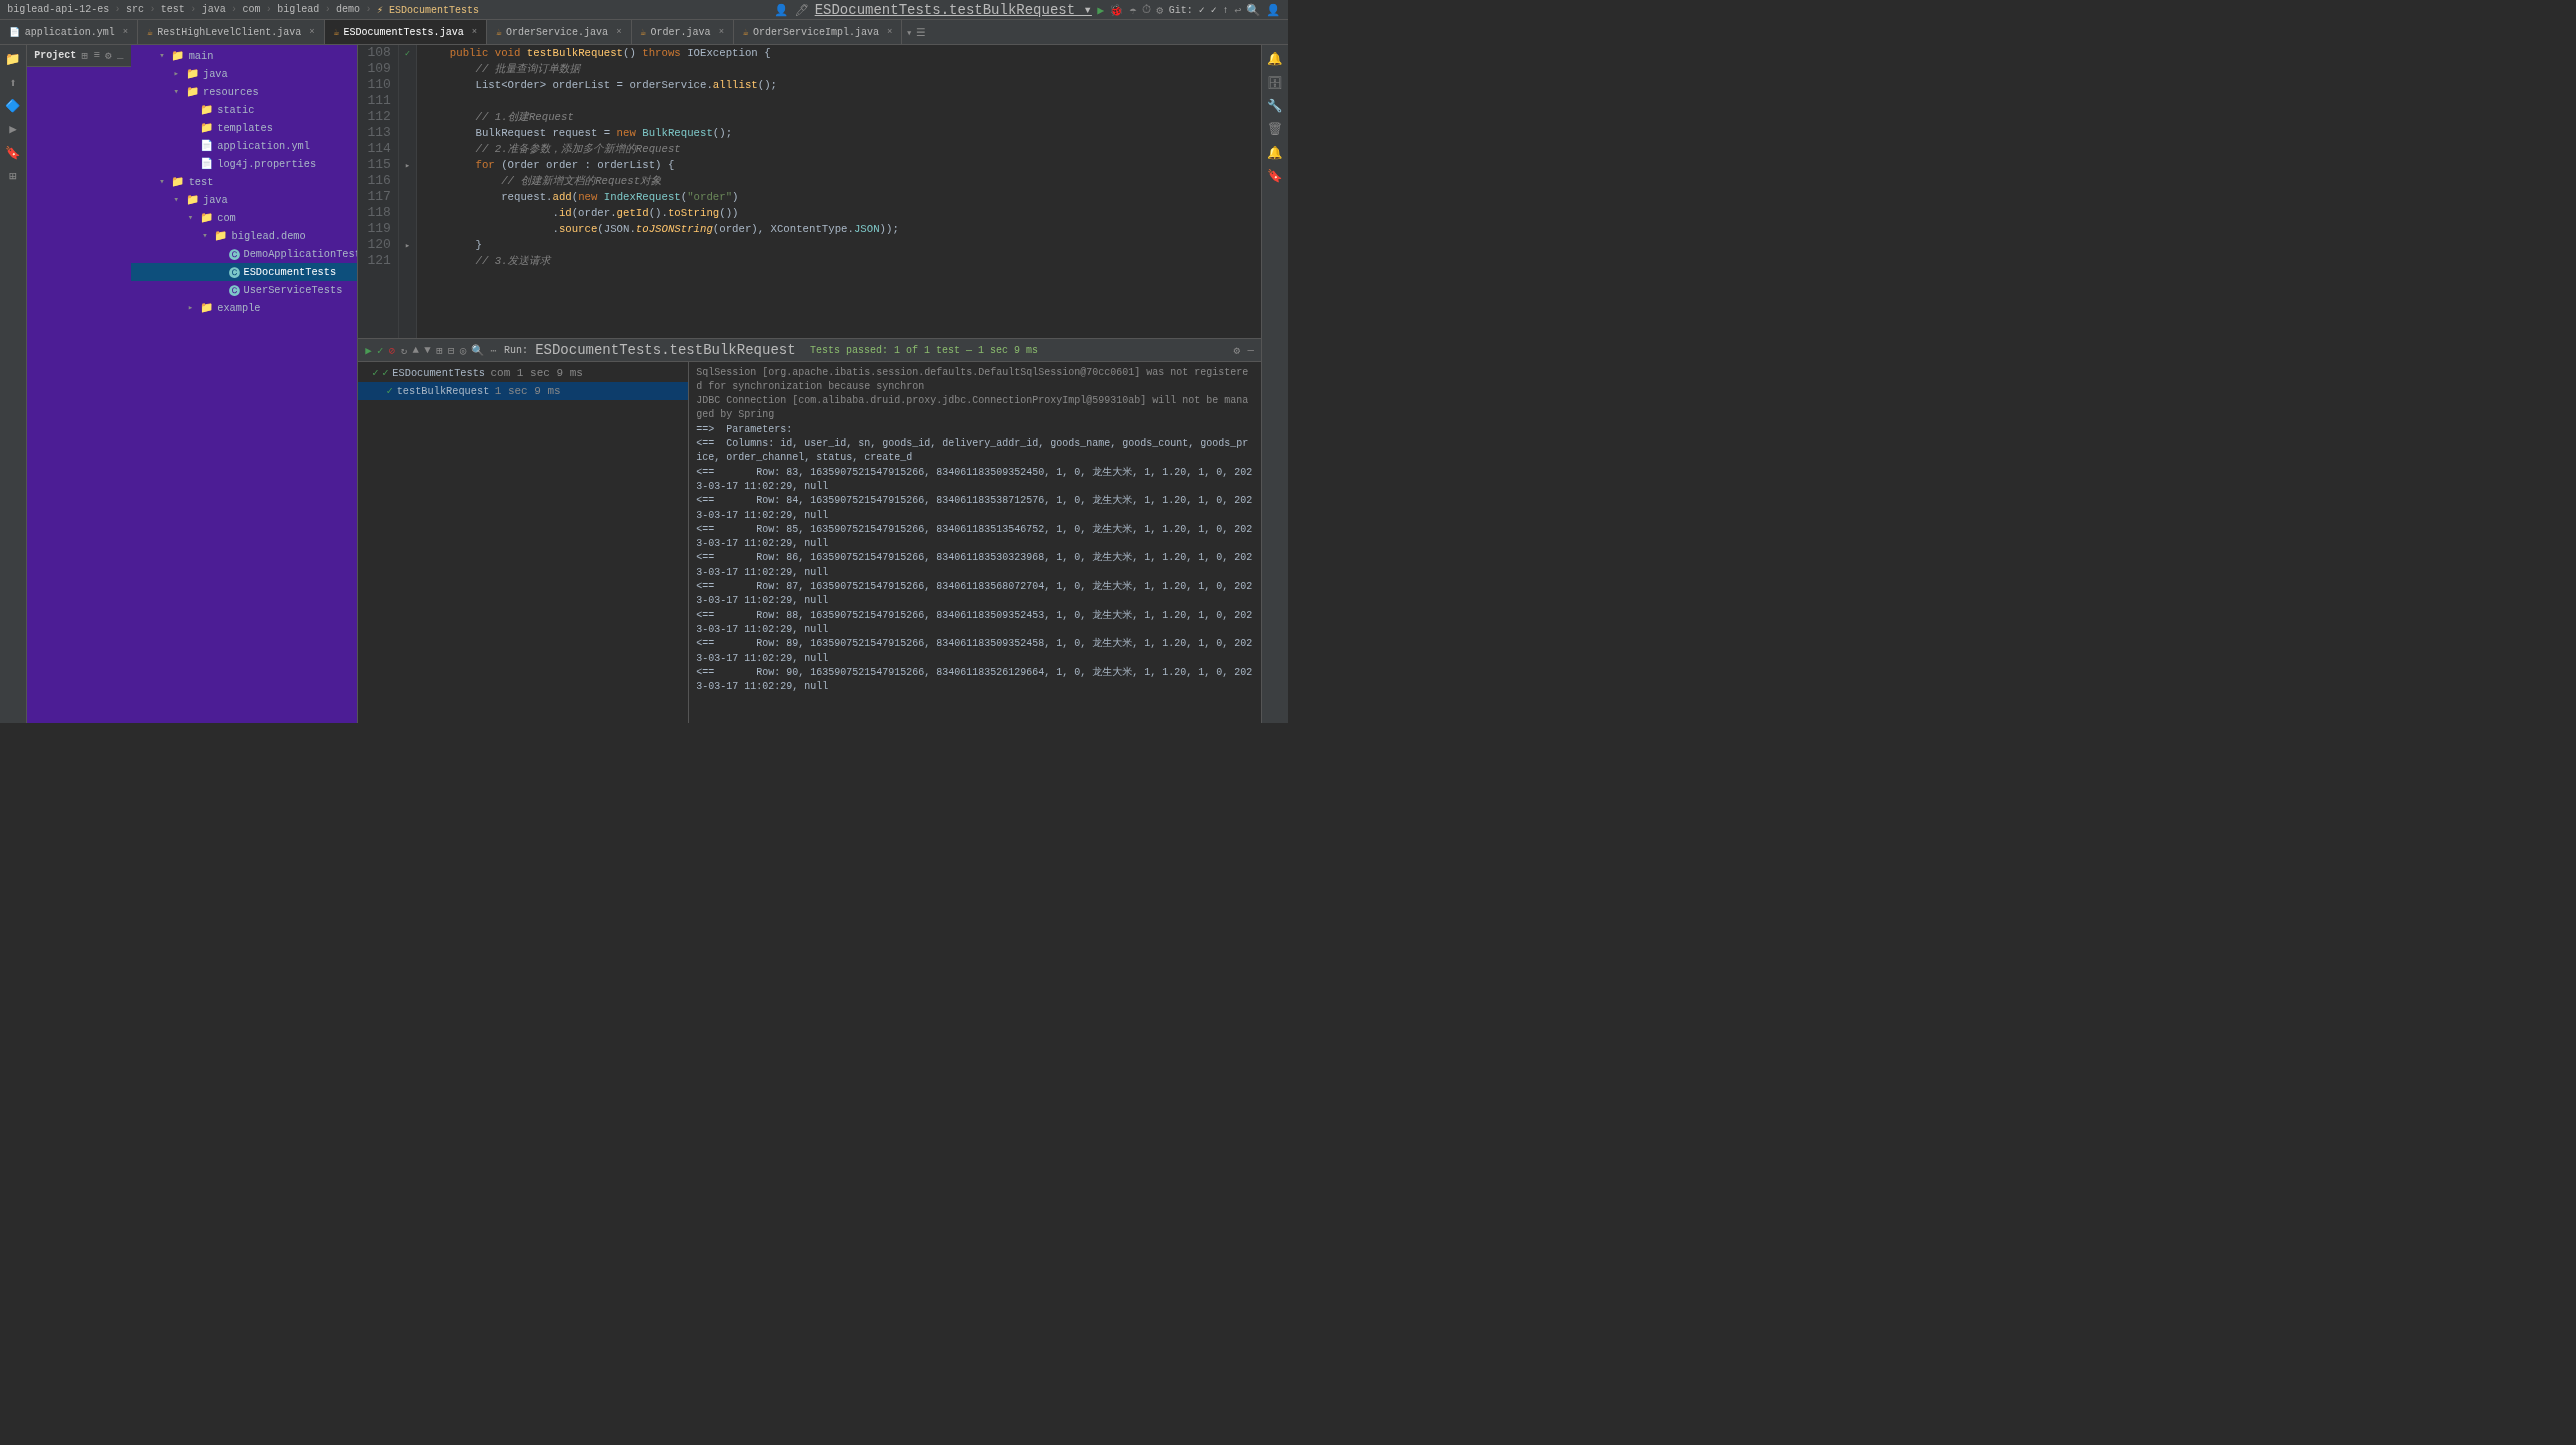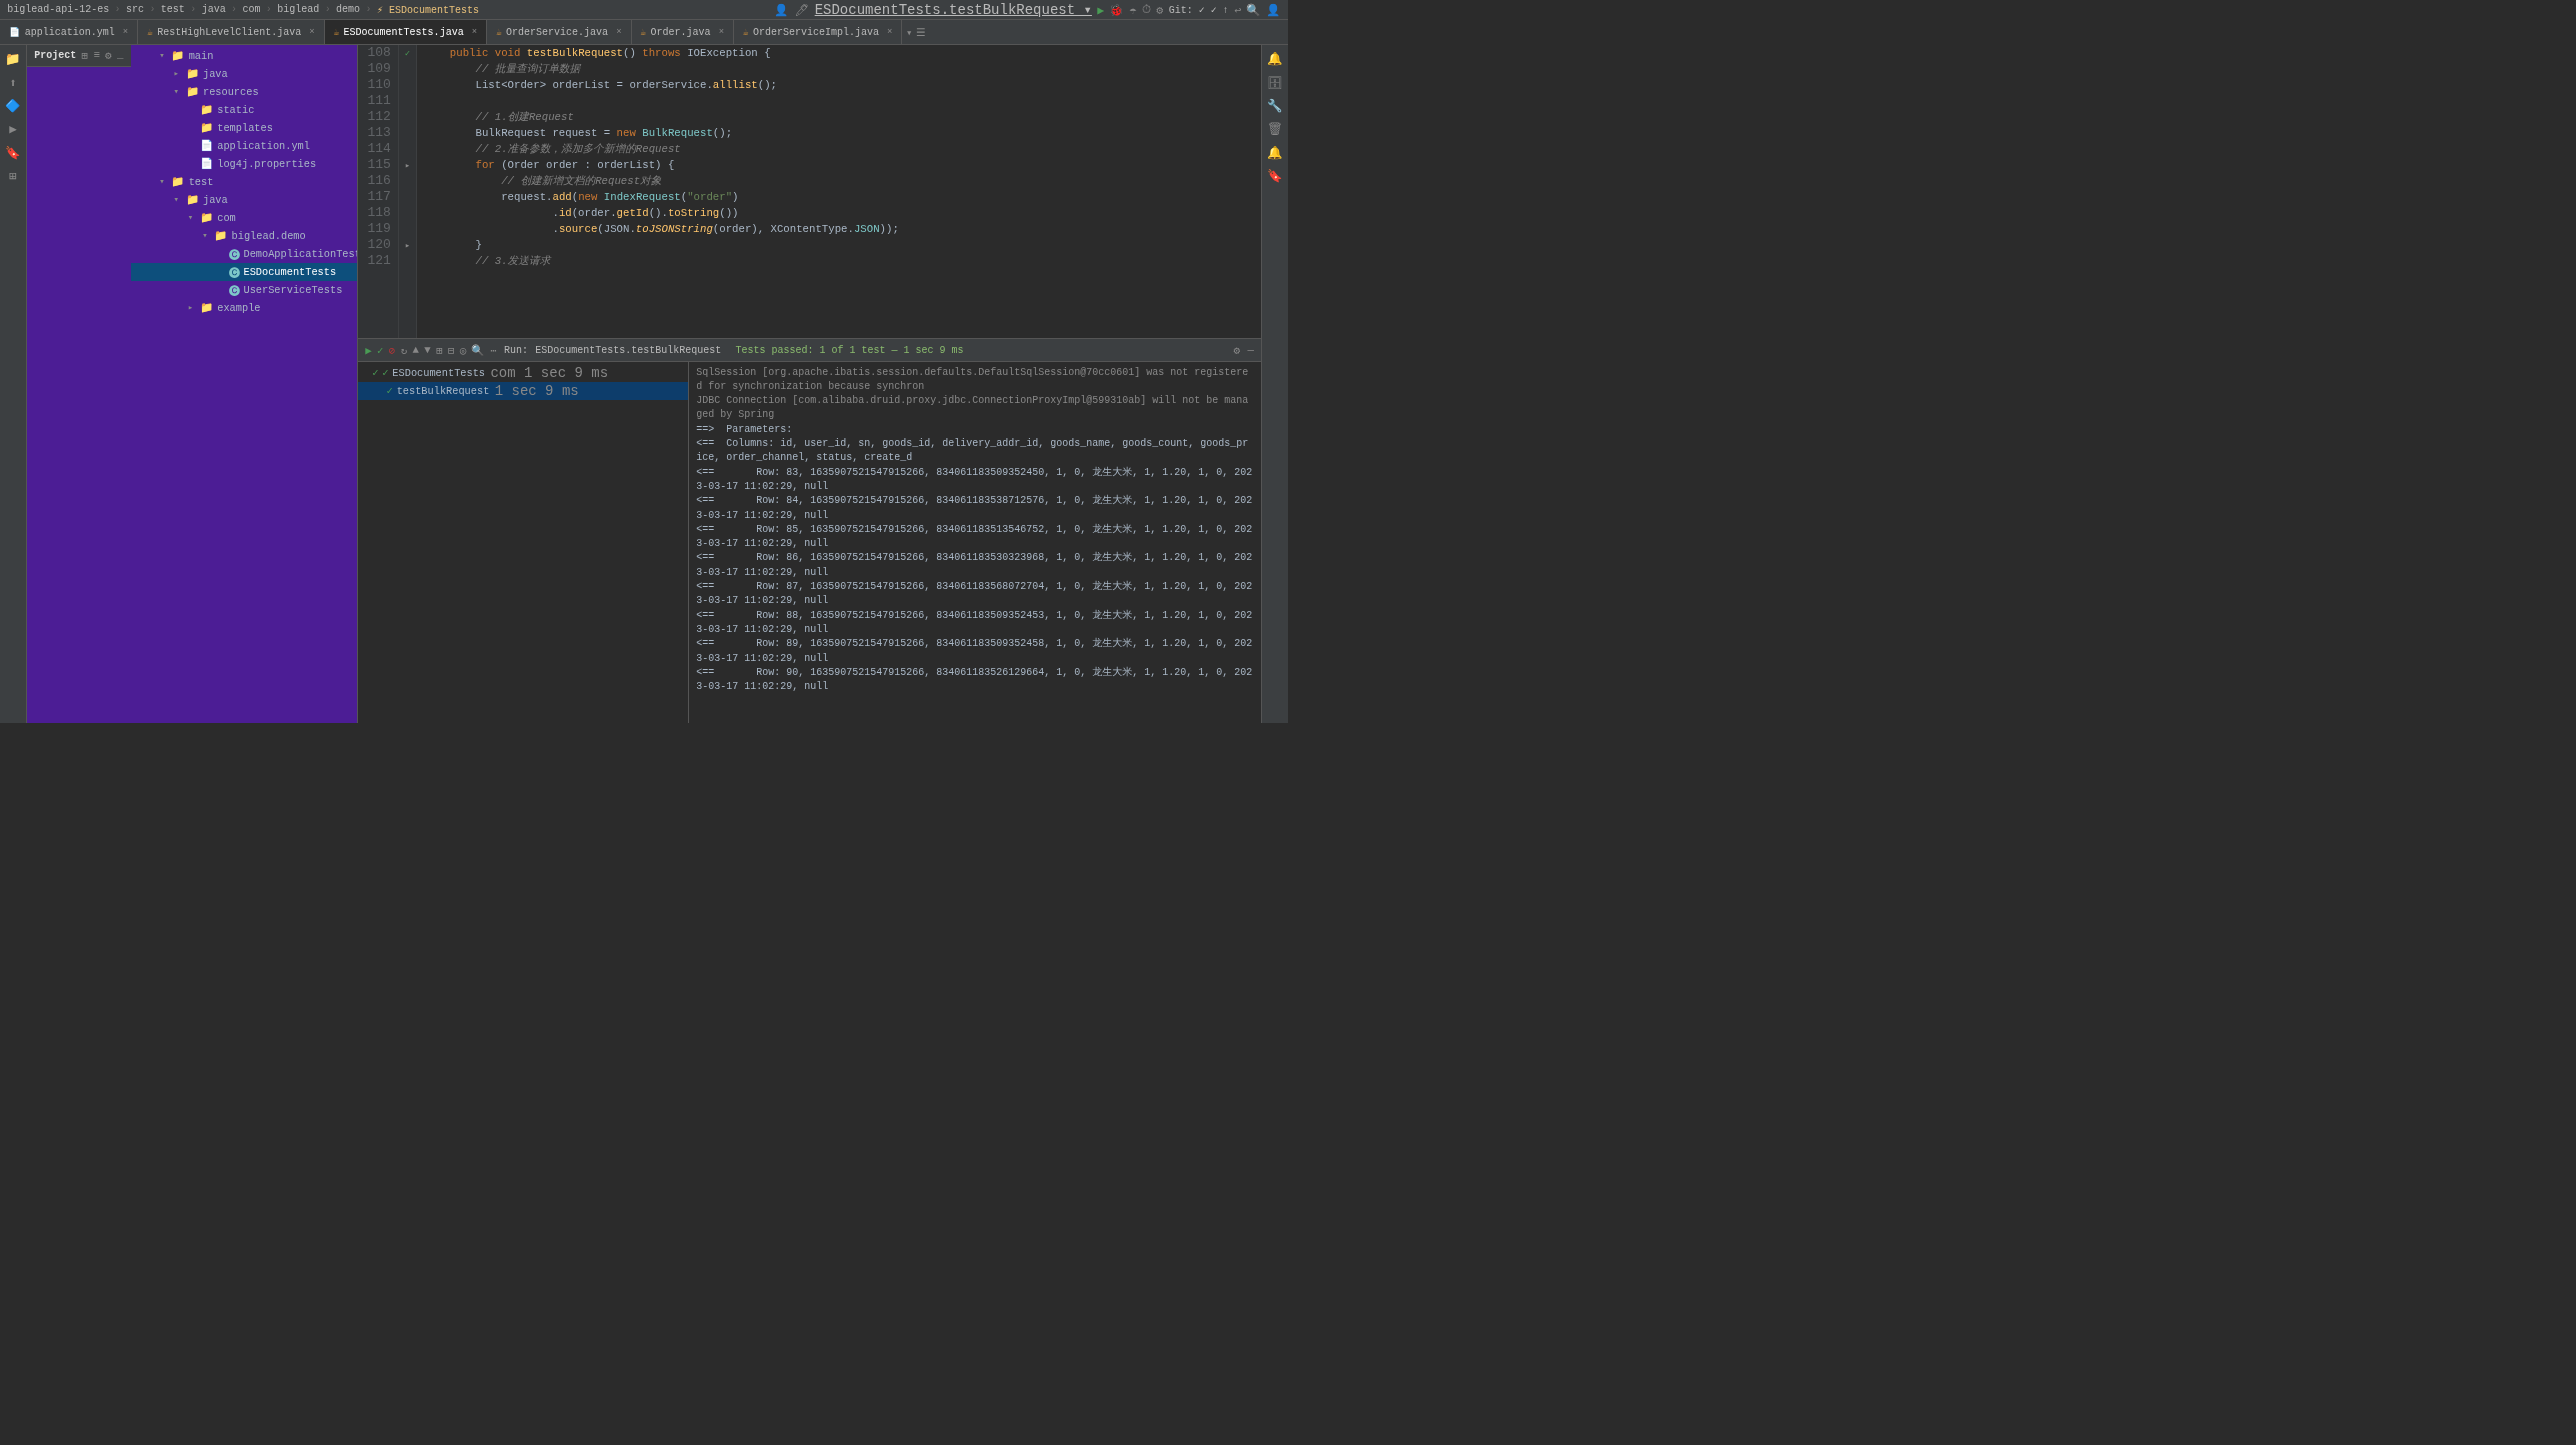--- a/index.html
+++ b/index.html
@@ -221,21 +221,21 @@
       display: flex;
       align-items: center;
       height: 18px;
       padding-right: 7.2px;
       cursor: pointer;
       font-size: 10.3px;
       color: #a9b7c6;
       white-space: nowrap;
     }
     .check-icon { color: #499c54; margin-right: 3.6px; font-size: 10.7px; }
-    .test-time { color: #888; font-size: 14px; margin-left: 5.4px; text-align: center; }
+    .test-time { color: #888; font-size: 11px; margin-left: 5.4px; text-align: center; }
 
     
     .console {
       flex: 1;
       overflow: auto;
       padding: 3.6px 7.2px;
       background: #2b2b2b;
       color: #a9b7c6;
       font-size: 10px;
       line-height: 14.3px;
@@ -586,21 +586,21 @@
           <span class="run-icon grey">↻</span>
           <span class="run-icon grey">▲</span>
           <span class="run-icon grey">▼</span>
           <span class="run-icon grey">⊞</span>
           <span class="run-icon grey">⊟</span>
           <span class="run-icon grey">◎</span>
           <span class="run-icon grey">🔍</span>
           <span class="run-icon grey">⋯</span>
         </div>
         <span>Run:</span>
-        <span style="color:#bababa; font-size:10px;">ESDocumentTests.testBulkRequest</span>
+        <span style="color:#bababa; font-size:14px;">ESDocumentTests.testBulkRequest</span>
         <span class="run-status">Tests passed: 1 of 1 test — 1 sec 9 ms</span>
         <div class="run-header-right">
           <span class="run-icon">⚙</span>
           <span class="run-icon">—</span>
         </div>
       </div>
       <div class="run-body">
 
         <div class="test-tree">
 

